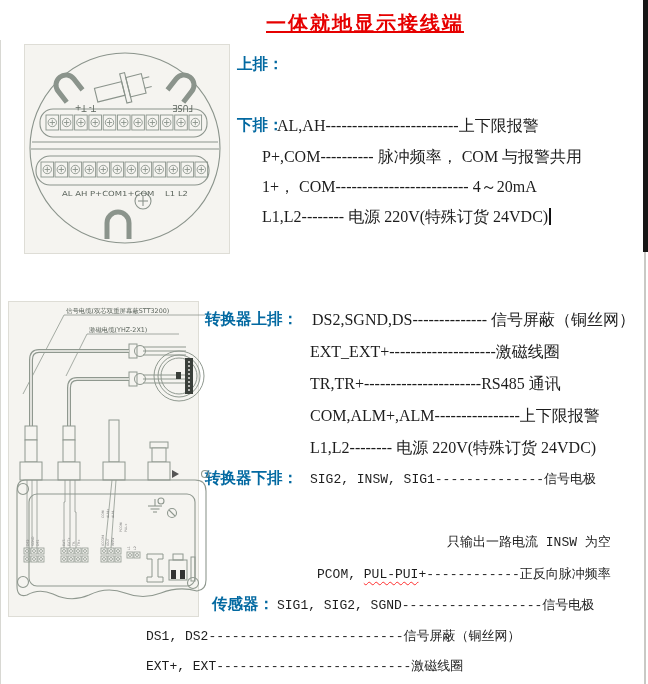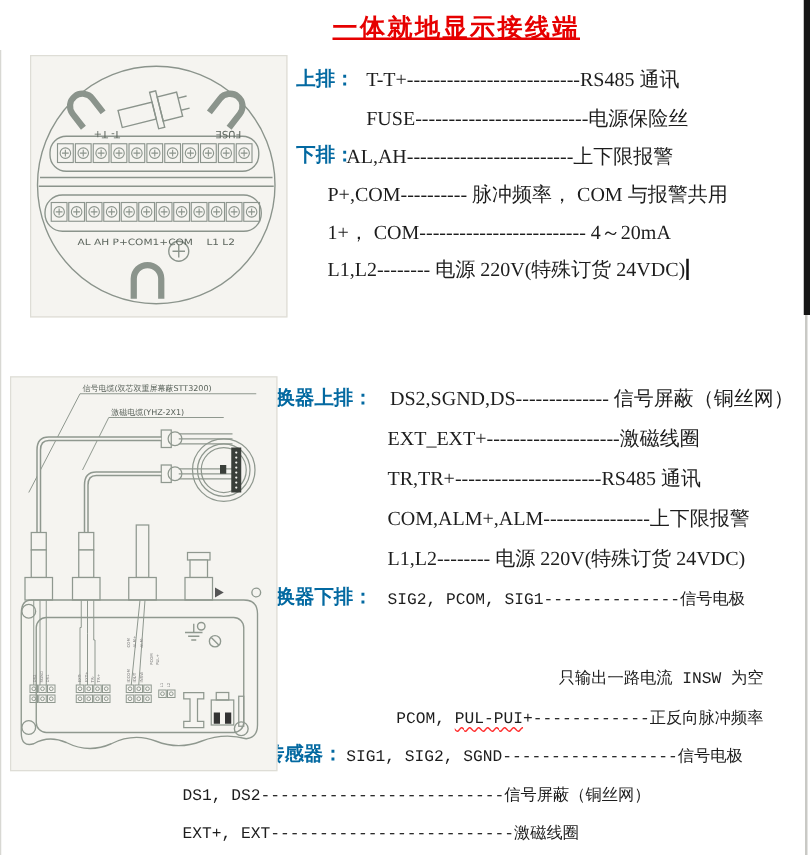--- a/index.html
+++ b/index.html
@@ -25,38 +25,36 @@
 
 <div id="page">
 
   <div class="edge" style="left:643px;top:0;width:5px;height:252px;background:#161616;"></div>
   <div class="edge" style="left:644px;top:252px;width:2px;height:432px;background:#c9c9c5;"></div>
   <div class="edge" style="left:0;top:40px;width:1px;height:644px;background:#d8d8d3;"></div>
 
   <div class="t title-red" style="left:266px;top:11px;color:#e60000;">一体就地显示接线端</div>
 
   <div class="t lab" style="left:237px;top:55px">上排：</div>
-  <div class="t serif" style="left:293px;top:55px">T-T+--------------------------RS485 通讯</div>
-  <div class="t serif" style="left:293px;top:86px">FUSE--------------------------电源保险丝</div>
   <div class="t lab" style="left:237px;top:116px">下排：</div>
   <div class="t serif" style="left:262px;top:147px">P+,COM---------- 脉冲频率， COM 与报警共用</div>
   <div class="t serif" style="left:277px;top:116px">AL,AH-------------------------上下限报警</div>
   <div class="t serif" style="left:262px;top:177px">1+， COM------------------------- 4～20mA</div>
   <div class="t serif" style="left:262px;top:207px"><span>L1,L2-------- 电源 220V(特殊订货 24VDC)</span><span class="cursor"></span></div>
 
 
   <div class="t lab" style="left:205px;top:310px">转换器上排：</div>
   <div class="t serif" style="left:312px;top:310px">DS2,SGND,DS-------------- 信号屏蔽（铜丝网）</div>
   <div class="t serif" style="left:310px;top:342px">EXT_EXT+--------------------激磁线圈</div>
   <div class="t serif" style="left:310px;top:374px">TR,TR+----------------------RS485 通讯</div>
   <div class="t serif" style="left:310px;top:406px">COM,ALM+,ALM----------------上下限报警</div>
   <div class="t serif" style="left:310px;top:438px">L1,L2-------- 电源 220V(特殊订货 24VDC)</div>
 
   <div class="t lab" style="left:205px;top:469px">转换器下排：</div>
-  <div class="t mono" style="left:310px;top:472px">SIG2, PCOM, SIG1--------------信号电极</div>
+  <div class="t mono" style="left:310px;top:472px">SIG2, INSW, SIG1--------------信号电极</div>
   <div class="t mono" style="left:317px;top:567px"><span>PCOM, </span><span class="squig">PUL-PUI</span><span>+------------正反向脉冲频率</span></div>
   <div class="t mono" style="left:447px;top:535px">只输出一路电流 INSW 为空</div>
 
   <div class="t lab" style="left:212px;top:595px">传感器：</div>
   <div class="t mono" style="left:277px;top:598px">SIG1, SIG2, SGND------------------信号电极</div>
   <div class="t mono" style="left:146px;top:629px">DS1, DS2-------------------------信号屏蔽（铜丝网）</div>
   <div class="t mono" style="left:146px;top:659px">EXT+, EXT-------------------------激磁线圈</div>
 
   <div class="photo" style="left:24px;top:44px;width:206px;height:210px;">
     <svg width="204" height="208" viewBox="0 0 204 208">
@@ -126,21 +124,21 @@
           <use href="#tc" x="170" y="117"></use>
       </g>
       <g fill="#5c655d" font-family="'DejaVu Sans',sans-serif">
         <text font-size="8" transform="translate(71,60) rotate(180)">T- T+</text>
         <text font-size="8" transform="translate(168,60) rotate(180)">FUSE</text>
         <text x="37" y="151" font-size="7" textLength="126" lengthAdjust="spacingAndGlyphs">AL AH P+COM1+COM    L1 L2</text>
       </g>
     </svg>
   </div>
 
-  <div class="photo" style="left:8px;top:301px;width:214px;height:316px;">
+  <div class="photo" style="left:8px;top:301px;width:191px;height:316px;text-align:right;">
     <svg width="203" height="314" viewBox="0 0 203 314">
       <defs>
         <g id="tb" stroke="#8f988f" fill="none" stroke-width="0.8">
           <rect width="6" height="6"></rect>
             <circle cx="3" cy="3" r="1.5"></circle>
         </g>
       </defs>
 
       <g font-family="'DejaVu Sans',sans-serif" fill="#5a635b">
         <text x="57" y="11" font-size="6.4">信号电缆(双芯双重屏幕蔽STT3200)</text>

